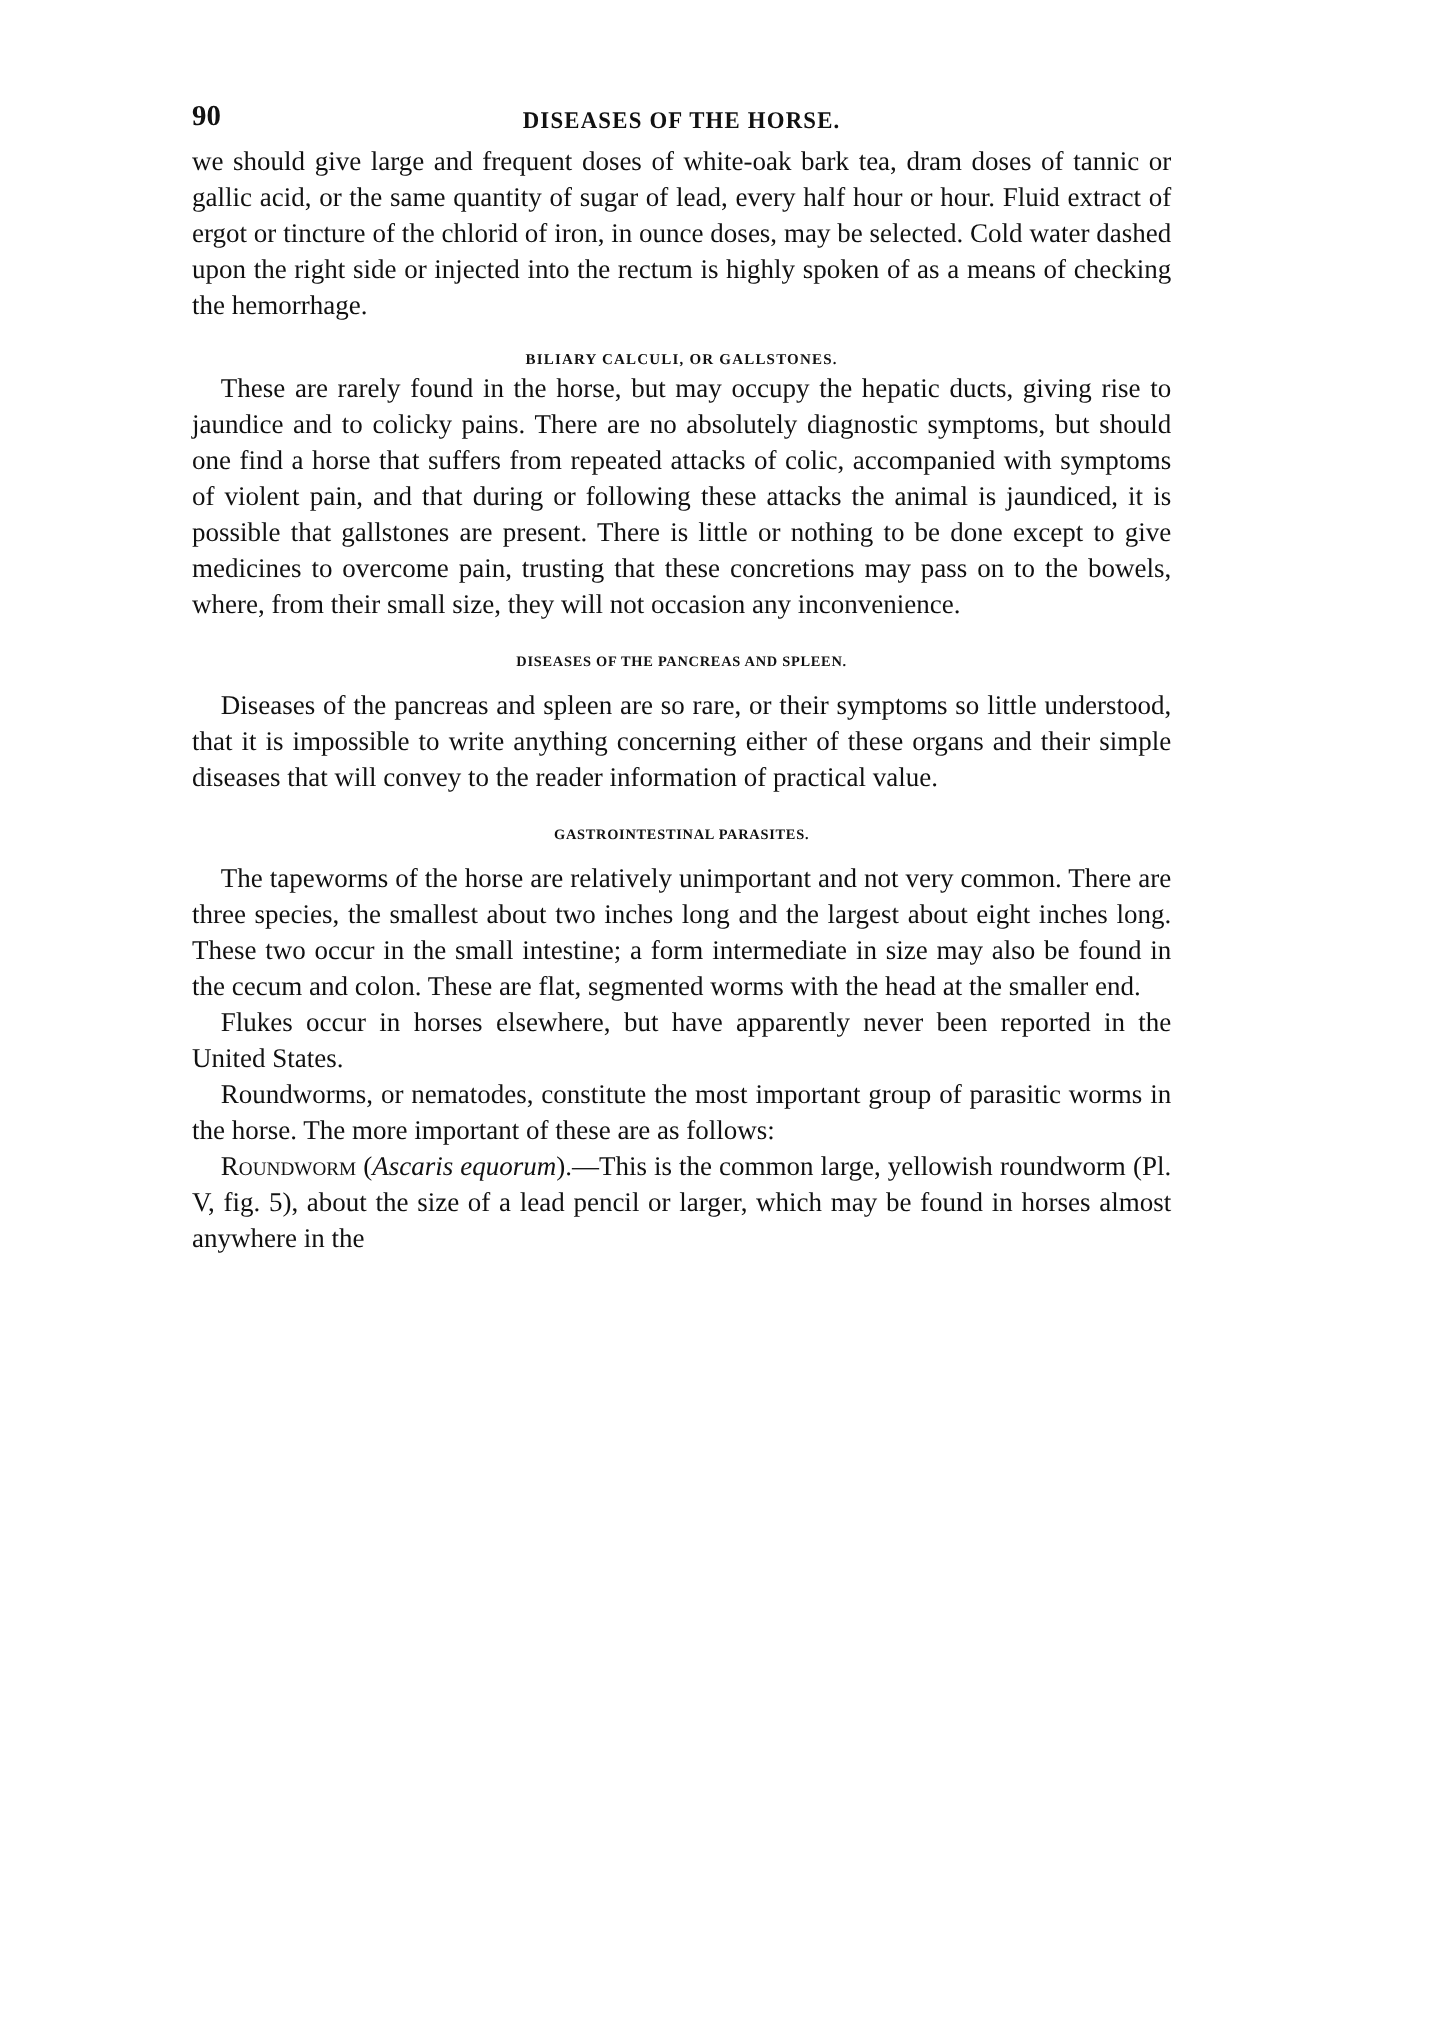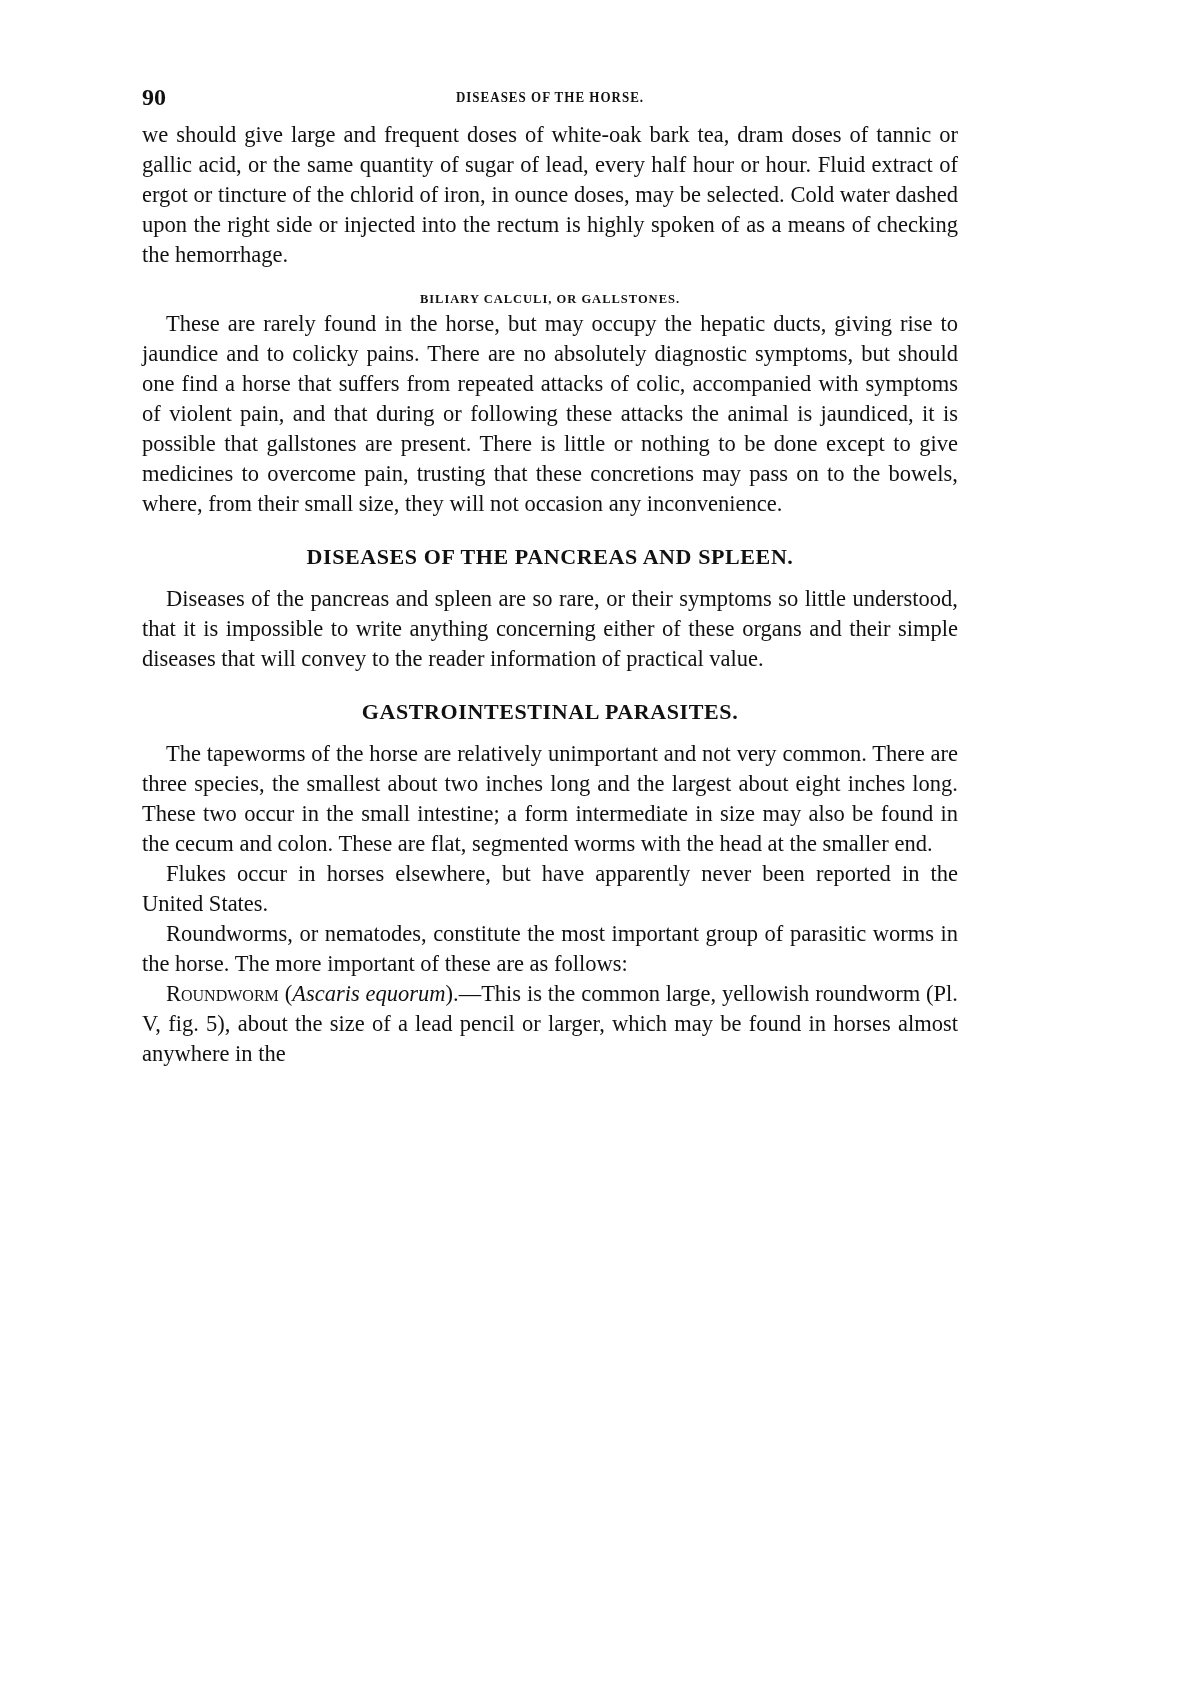--- a/index.html
+++ b/index.html
@@ -1,27 +1,27 @@
 <!DOCTYPE html>
 <html><head>
 <meta charset="utf-8">
 <style>
   html, body { margin: 0; padding: 0; background: #ffffff; }
   body { width: 1200px; height: 1685px; position: relative; overflow: hidden;
          font-family: "Liberation Serif", "DejaVu Serif", serif; color: #111; }
-  .page { position: absolute; left: 142px; top: 80px; width: 816px; }
+  .page { position: absolute; left: 160px; top: 80px; width: 816px; }
   .running-head { position: relative; height: 40px; }
   .page-number { position: absolute; left: 0; top: 4px; font-size: 24px; font-weight: bold; }
   .running-title { position: absolute; left: 0; right: 0; top: 10px; text-align: center;
-                   font-size: 13px; letter-spacing: 1px; font-weight: bold; transform: scaleY(1.05); }
+                   font-size: 19px; letter-spacing: 1px; font-weight: bold; transform: scaleY(1.05); }
   p { margin: 0; font-size: 22.5px; line-height: 30px; text-align: justify; text-align-last: left; }
   p.indent { text-indent: 24px; }
   .h-small { text-align: center; font-size: 12.5px; font-weight: bold; letter-spacing: 1px;
              margin: 22px 0 2px 0; }
-  .h-large { text-align: center; font-size: 22px; font-weight: bold; letter-spacing: 0.6px;
+  .h-large { text-align: center; font-size: 12px; font-weight: bold; letter-spacing: 0.6px;
              margin: 25px 0 14px 0; }
   .byline { text-align: center; font-size: 12.5px; margin: 10px 0 18px 0; letter-spacing: 0.3px; }
   .sc { font-variant: small-caps; }
   .it { font-style: italic; margin-top: 16px; }
 </style>
 </head>
 <body>
 
 <div class="page">
 

